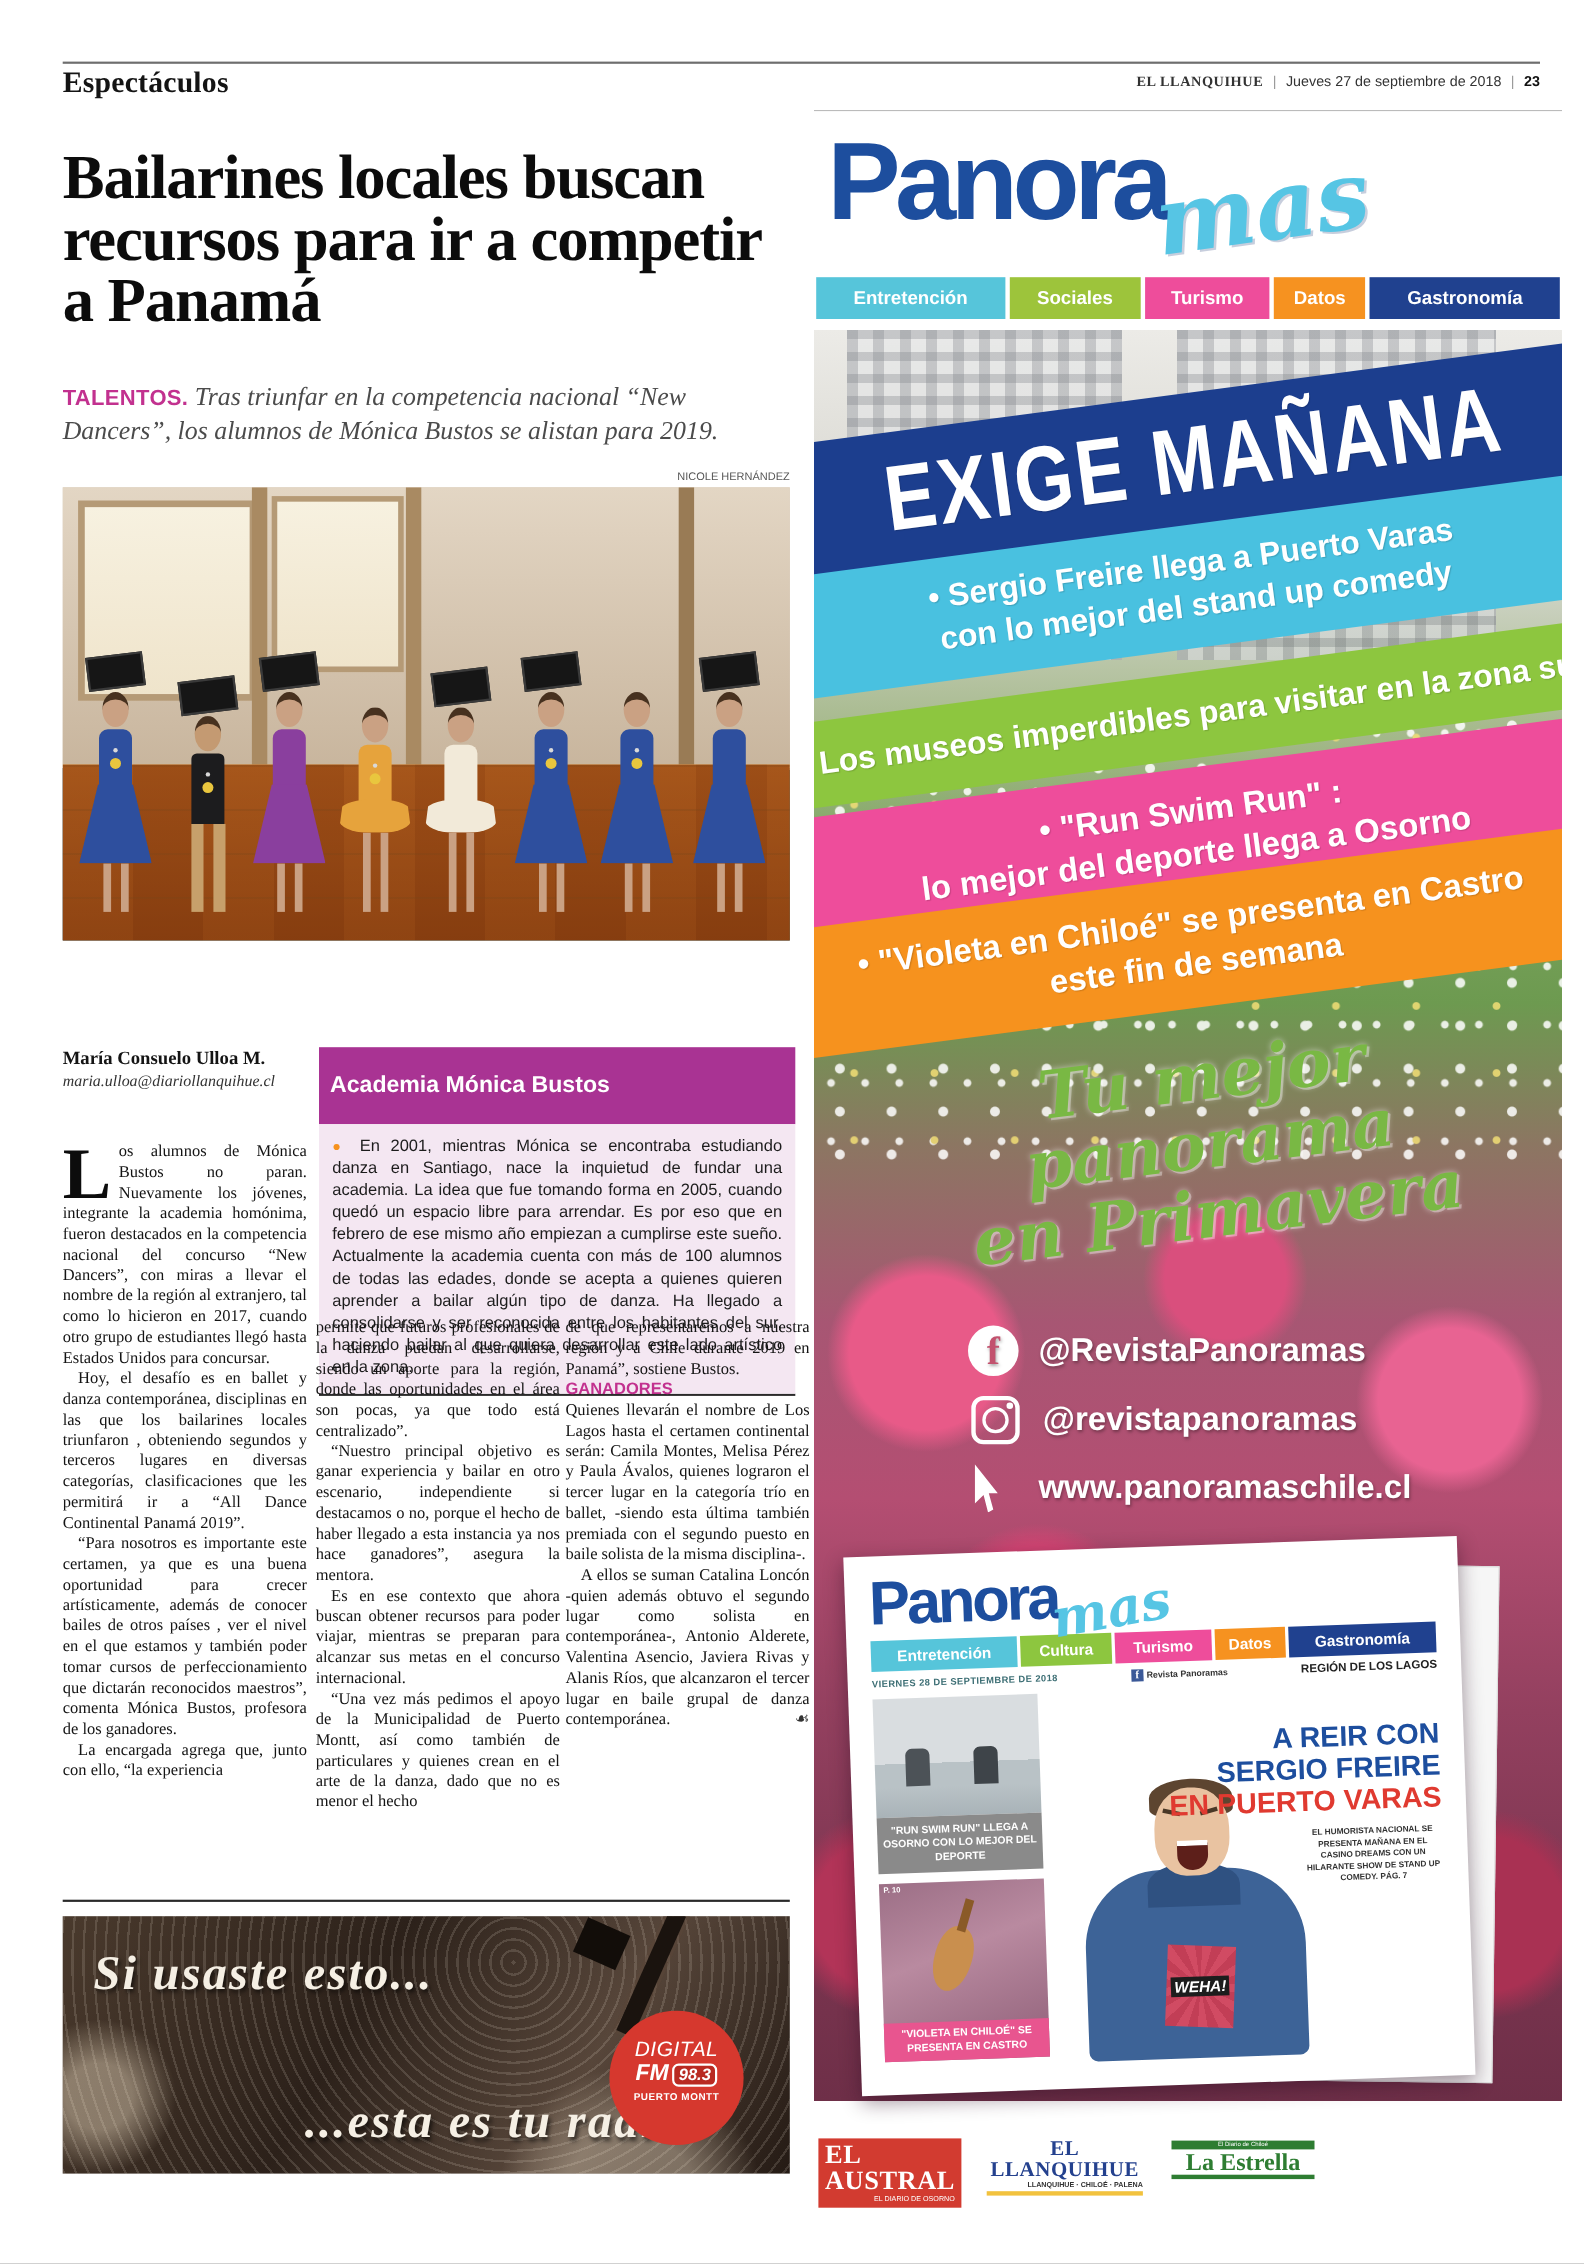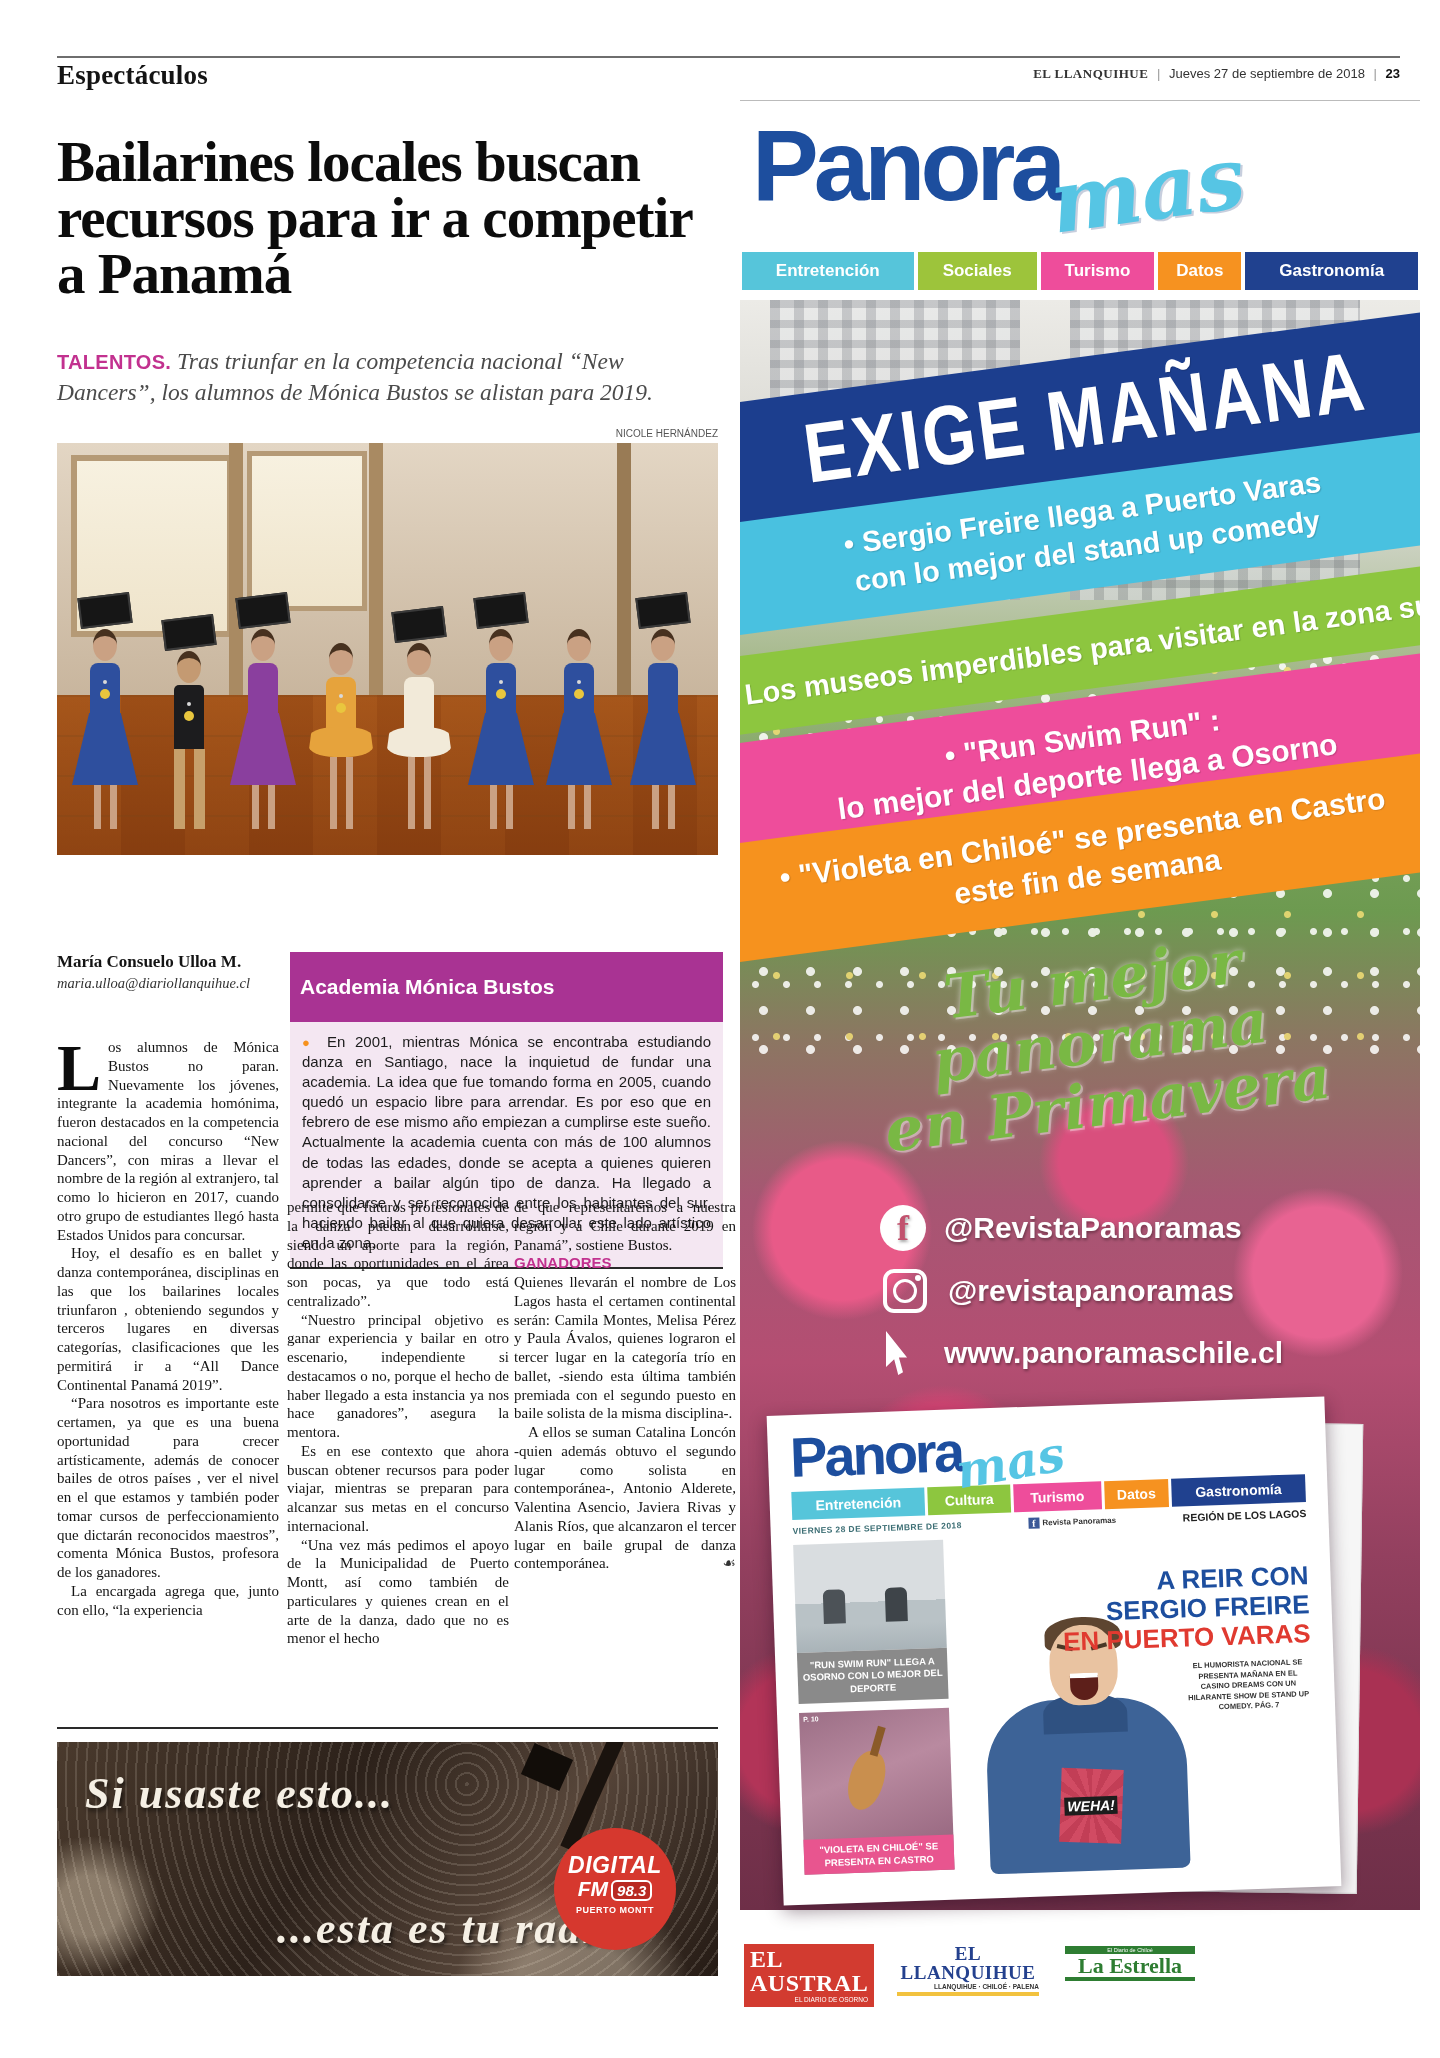--- a/index.html
+++ b/index.html
@@ -98,21 +98,21 @@
               transform:rotate(24deg);box-shadow:0 0 0 3px rgba(90,70,55,.5);}
   .radio .armhead{position:absolute;right:150px;top:8px;width:42px;height:34px;background:#120d09;
                   transform:rotate(24deg);}
   .radio .s1{position:absolute;left:28px;top:26px;color:#f5efe4;font-size:44px;font-style:italic;
              font-weight:bold;letter-spacing:2px;text-shadow:2px 3px 4px rgba(0,0,0,.6);}
   .radio .s2{position:absolute;left:220px;bottom:22px;color:#f5efe4;font-size:44px;font-style:italic;
              font-weight:bold;letter-spacing:2px;text-shadow:2px 3px 4px rgba(0,0,0,.6);}
   .fmlogo{position:absolute;right:42px;bottom:26px;width:122px;height:122px;border-radius:50%;
           background:#d6382e;color:#fff;font-family:"Liberation Sans",sans-serif;text-align:center;
           padding-top:26px;box-sizing:border-box;}
-  .fmlogo .l1{font-size:23px;font-weight:bold;font-style:italic;letter-spacing:.5px;line-height:1;}
+  .fmlogo .l1{font-size:19px;font-weight:normal;font-style:italic;letter-spacing:.5px;line-height:1;}
   .fmlogo .l2{font-size:21px;font-weight:bold;font-style:italic;line-height:1.15;}
   .fmlogo .fq{display:inline-block;background:#b92a22;border:2px solid #fff;border-radius:6px;
               font-size:15px;font-weight:bold;padding:0 4px;margin-left:3px;}
   .fmlogo .city{font-size:9px;font-weight:bold;letter-spacing:.5px;margin-top:4px;}
 
   
   .rc-rule{position:absolute;left:740px;top:100px;width:680px;height:1px;background:#bbb;}
   .pn-logo{position:absolute;left:752px;top:108px;white-space:nowrap;}
   .pn-logo .a{font-family:"Liberation Sans",sans-serif;font-weight:bold;font-size:100px;
               color:#1d4e9e;letter-spacing:-5px;}

